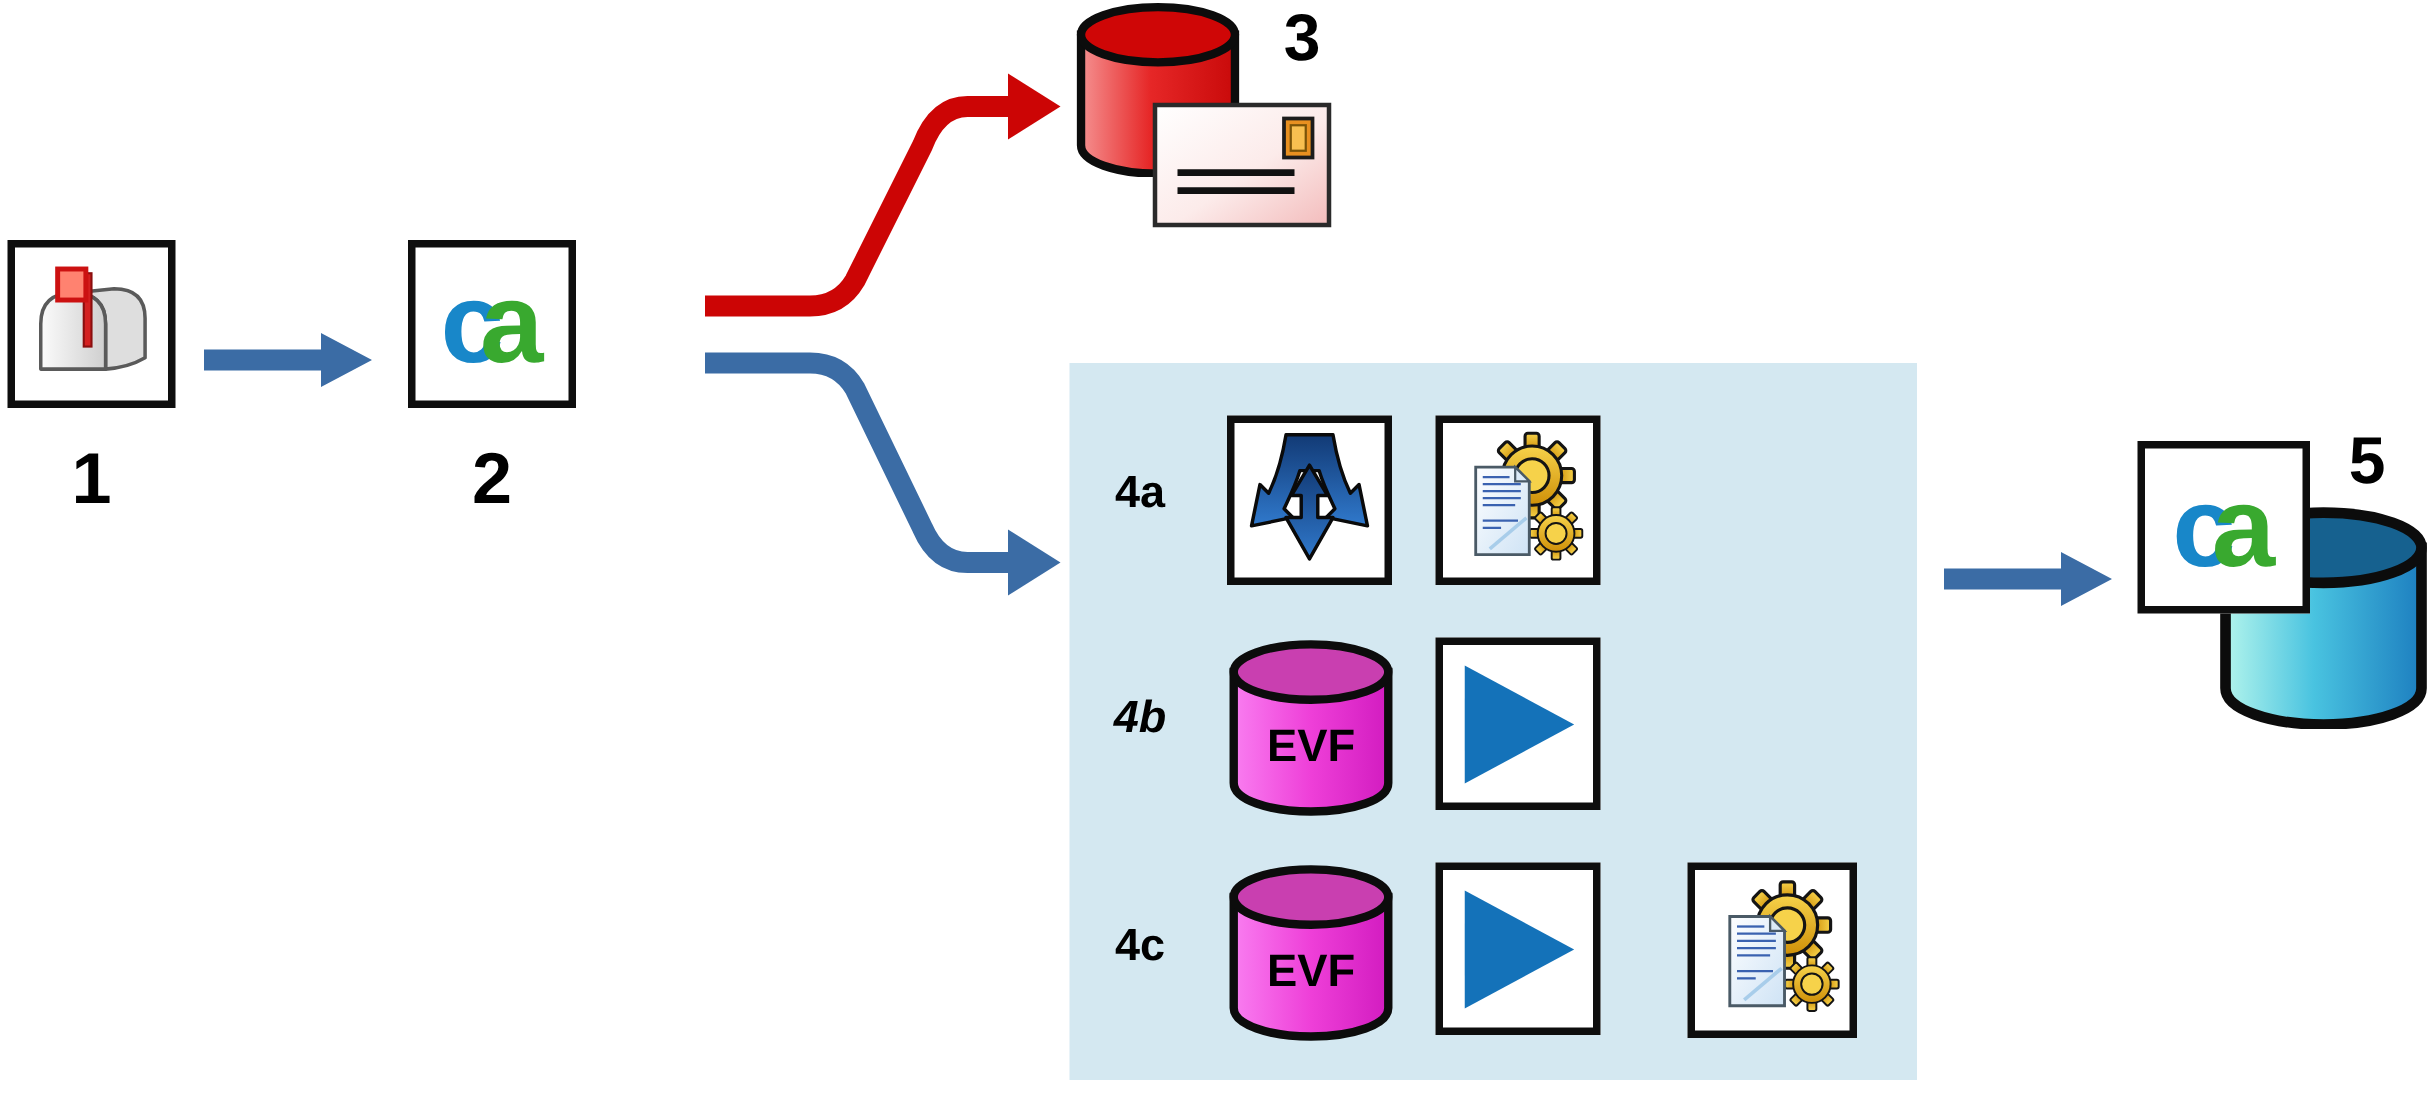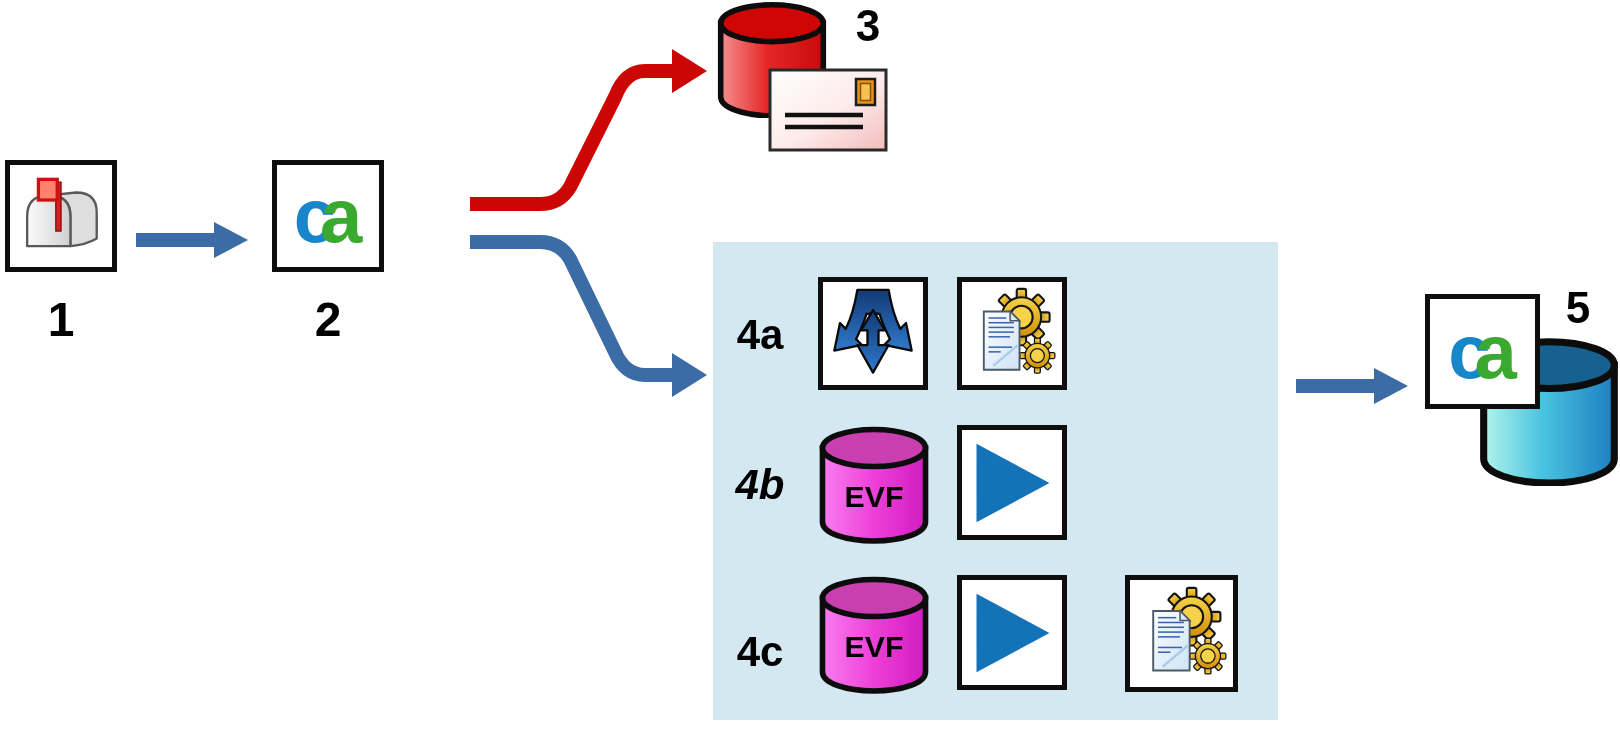--- a/index.html
+++ b/index.html
@@ -11,21 +11,21 @@
   .iconbox{
     position:absolute;background:#ffffff;border:5px solid #0e0e0e;
     box-sizing:border-box;display:flex;align-items:center;justify-content:center;
   }
   .num{
     position:absolute;font-weight:bold;color:#000;text-align:center;
     line-height:1;letter-spacing:0;
   }
   .num-lg{font-size:48px;}
   .num-md{font-size:44px;}
-  .num-row{font-size:42px;}
+  .num-row{font-size:30px;}
   .panel{position:absolute;background:#d4e8f1;}
   .ca-logo{
     display:flex;align-items:center;justify-content:center;
     font-weight:bold;font-size:76px;line-height:1;user-select:none;
   }
   .ca-c{color:#1887c9;z-index:1;}
   .ca-a{color:#39a92f;margin-left:-16px;z-index:2;}
   svg{display:block;}
 </style>
 </head>
@@ -188,21 +188,21 @@
       <ellipse cx="50" cy="19" rx="46" ry="16.5" fill="#c93fb0" stroke="#0c0c0c" stroke-width="5"></ellipse>
       <text x="50" y="72" text-anchor="middle" font-size="27" font-weight="bold" fill="#000">EVF</text>
     </svg>
   </div>
   <div class="iconbox" style="left:957px;top:425px;width:110px;height:115px;">
     <svg width="96" height="96" viewBox="0 0 100 100">
       <polygon points="13,9 89,50 13,91" fill="#1472b9"></polygon>
     </svg>
   </div>
 
-  <div class="num num-row" style="left:728px;top:616px;width:64px;margin-top:15px;">4c</div>
+  <div class="num num-row" style="left:728px;top:616px;width:64px;">4c</div>
   <div class="abs" style="left:818px;top:575px;width:112px;height:120px;">
     <svg width="112" height="120" viewBox="0 0 100 104">
       <path d="M4,19 L4,85 C4,95 25,102 50,102 C75,102 96,95 96,85 L96,19 Z" fill="url(#gMag2)" stroke="#0c0c0c" stroke-width="5"></path>
       <ellipse cx="50" cy="19" rx="46" ry="16.5" fill="#c93fb0" stroke="#0c0c0c" stroke-width="5"></ellipse>
       <text x="50" y="72" text-anchor="middle" font-size="27" font-weight="bold" fill="#000">EVF</text>
     </svg>
   </div>
   <div class="iconbox" style="left:957px;top:575px;width:110px;height:115px;">
     <svg width="96" height="96" viewBox="0 0 100 100">
       <polygon points="13,9 89,50 13,91" fill="#1472b9"></polygon>

